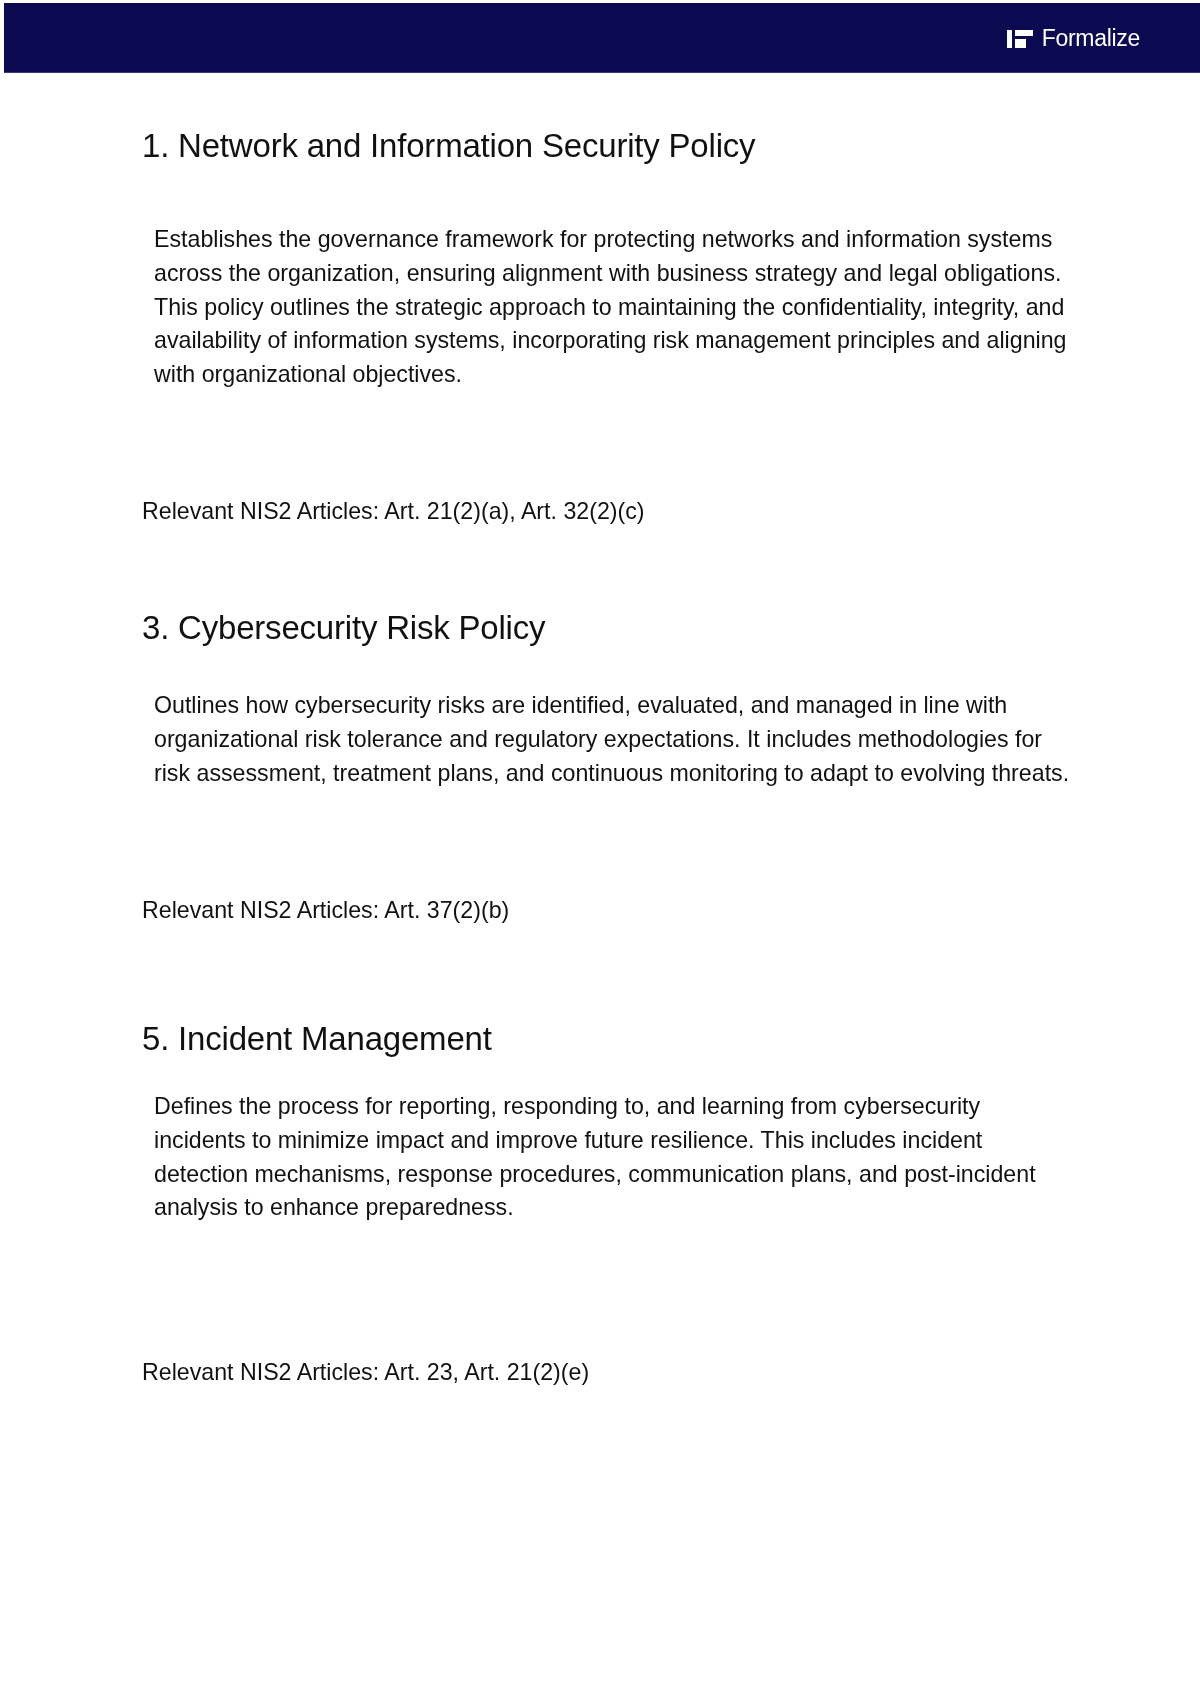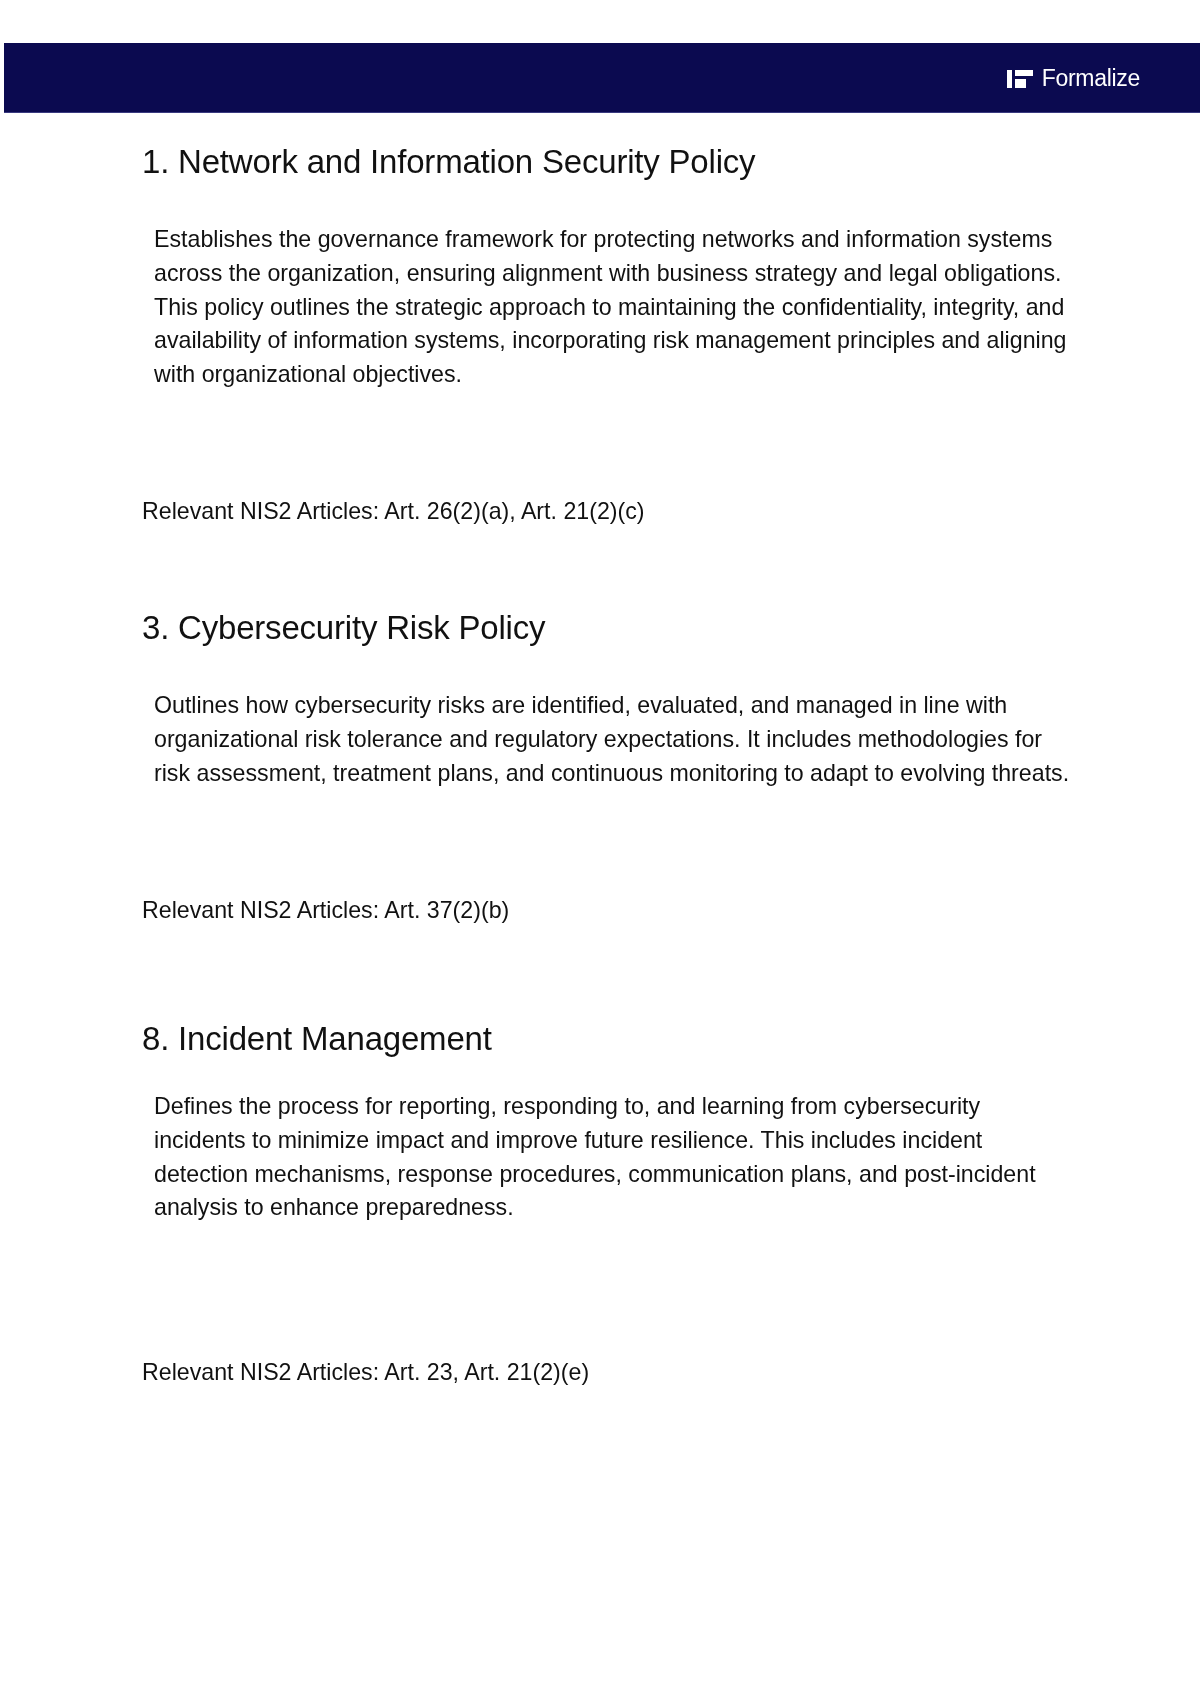--- a/index.html
+++ b/index.html
@@ -5,21 +5,20 @@
   html, body { margin: 0; padding: 0; background: #ffffff; }
   body {
     width: 1200px; height: 1695px; position: relative; overflow: hidden;
     font-family: "Liberation Sans", "DejaVu Sans", sans-serif;
     color: #111111;
   }
   .header-band {
     position: absolute; left: 4px; top: 3px; width: 1196px; height: 69px;
     background: #0b0a50;
     border-bottom: 1px solid #3a3a80;
-    margin-top: 40px;
   }
   .brand {
     position: absolute; right: 60px; top: 22px;
     display: flex; align-items: center; gap: 9px;
     color: #ffffff;
   }
   .brand-logo { width: 26px; height: 18px; position: relative; }
   .brand-logo .bar { position: absolute; left: 0; top: 0; width: 5px; height: 18px; background: #fff; }
   .brand-logo .top { position: absolute; left: 8px; top: 0; width: 18px; height: 6px; background: #fff; }
   .brand-logo .mid { position: absolute; left: 8px; top: 9px; width: 11px; height: 9px; background: #fff; }
@@ -49,24 +48,24 @@
       <span class="bar"></span>
         <span class="top"></span>
         <span class="mid"></span>
     </div>
     <span class="brand-name">Formalize</span>
   </div>
 </div>
 
 <div class="content">
 
-  <h2 class="section-title" style="top:143px;">1. Network and Information Security Policy</h2>
+  <h2 class="section-title" style="top:127px;">1. Network and Information Security Policy</h2>
   <p class="section-desc" style="top:211px;">Establishes the governance framework for protecting networks and information systems across the organization, ensuring alignment with business strategy and legal obligations. This policy outlines the strategic approach to maintaining the confidentiality, integrity, and availability of information systems, incorporating risk management principles and aligning with organizational objectives.</p>
-  <p class="section-articles" style="top:498px;">Relevant NIS2 Articles: Art. 26(2)(a), Art. 21(2)(c)</p>
+  <p class="section-articles" style="top:498px;">Relevant NIS2 Articles: Art. 21(2)(a), Art. 32(2)(c)</p>
 
   <h2 class="section-title" style="top:609px;">3. Cybersecurity Risk Policy</h2>
   <p class="section-desc" style="top:677px;">Outlines how cybersecurity risks are identified, evaluated, and managed in line with organizational risk tolerance and regulatory expectations. It includes methodologies for risk assessment, treatment plans, and continuous monitoring to adapt to evolving threats.</p>
   <p class="section-articles" style="top:897px;">Relevant NIS2 Articles: Art. 37(2)(b)</p>
 
-  <h2 class="section-title" style="top:1020px;">8. Incident Management</h2>
+  <h2 class="section-title" style="top:1020px;">5. Incident Management</h2>
   <p class="section-desc" style="top:1078px;">Defines the process for reporting, responding to, and learning from cybersecurity incidents to minimize impact and improve future resilience. This includes incident detection mechanisms, response procedures, communication plans, and post-incident analysis to enhance preparedness.</p>
   <p class="section-articles" style="top:1359px;">Relevant NIS2 Articles: Art. 23, Art. 21(2)(e)</p>
 </div>
 
 </body></html>

